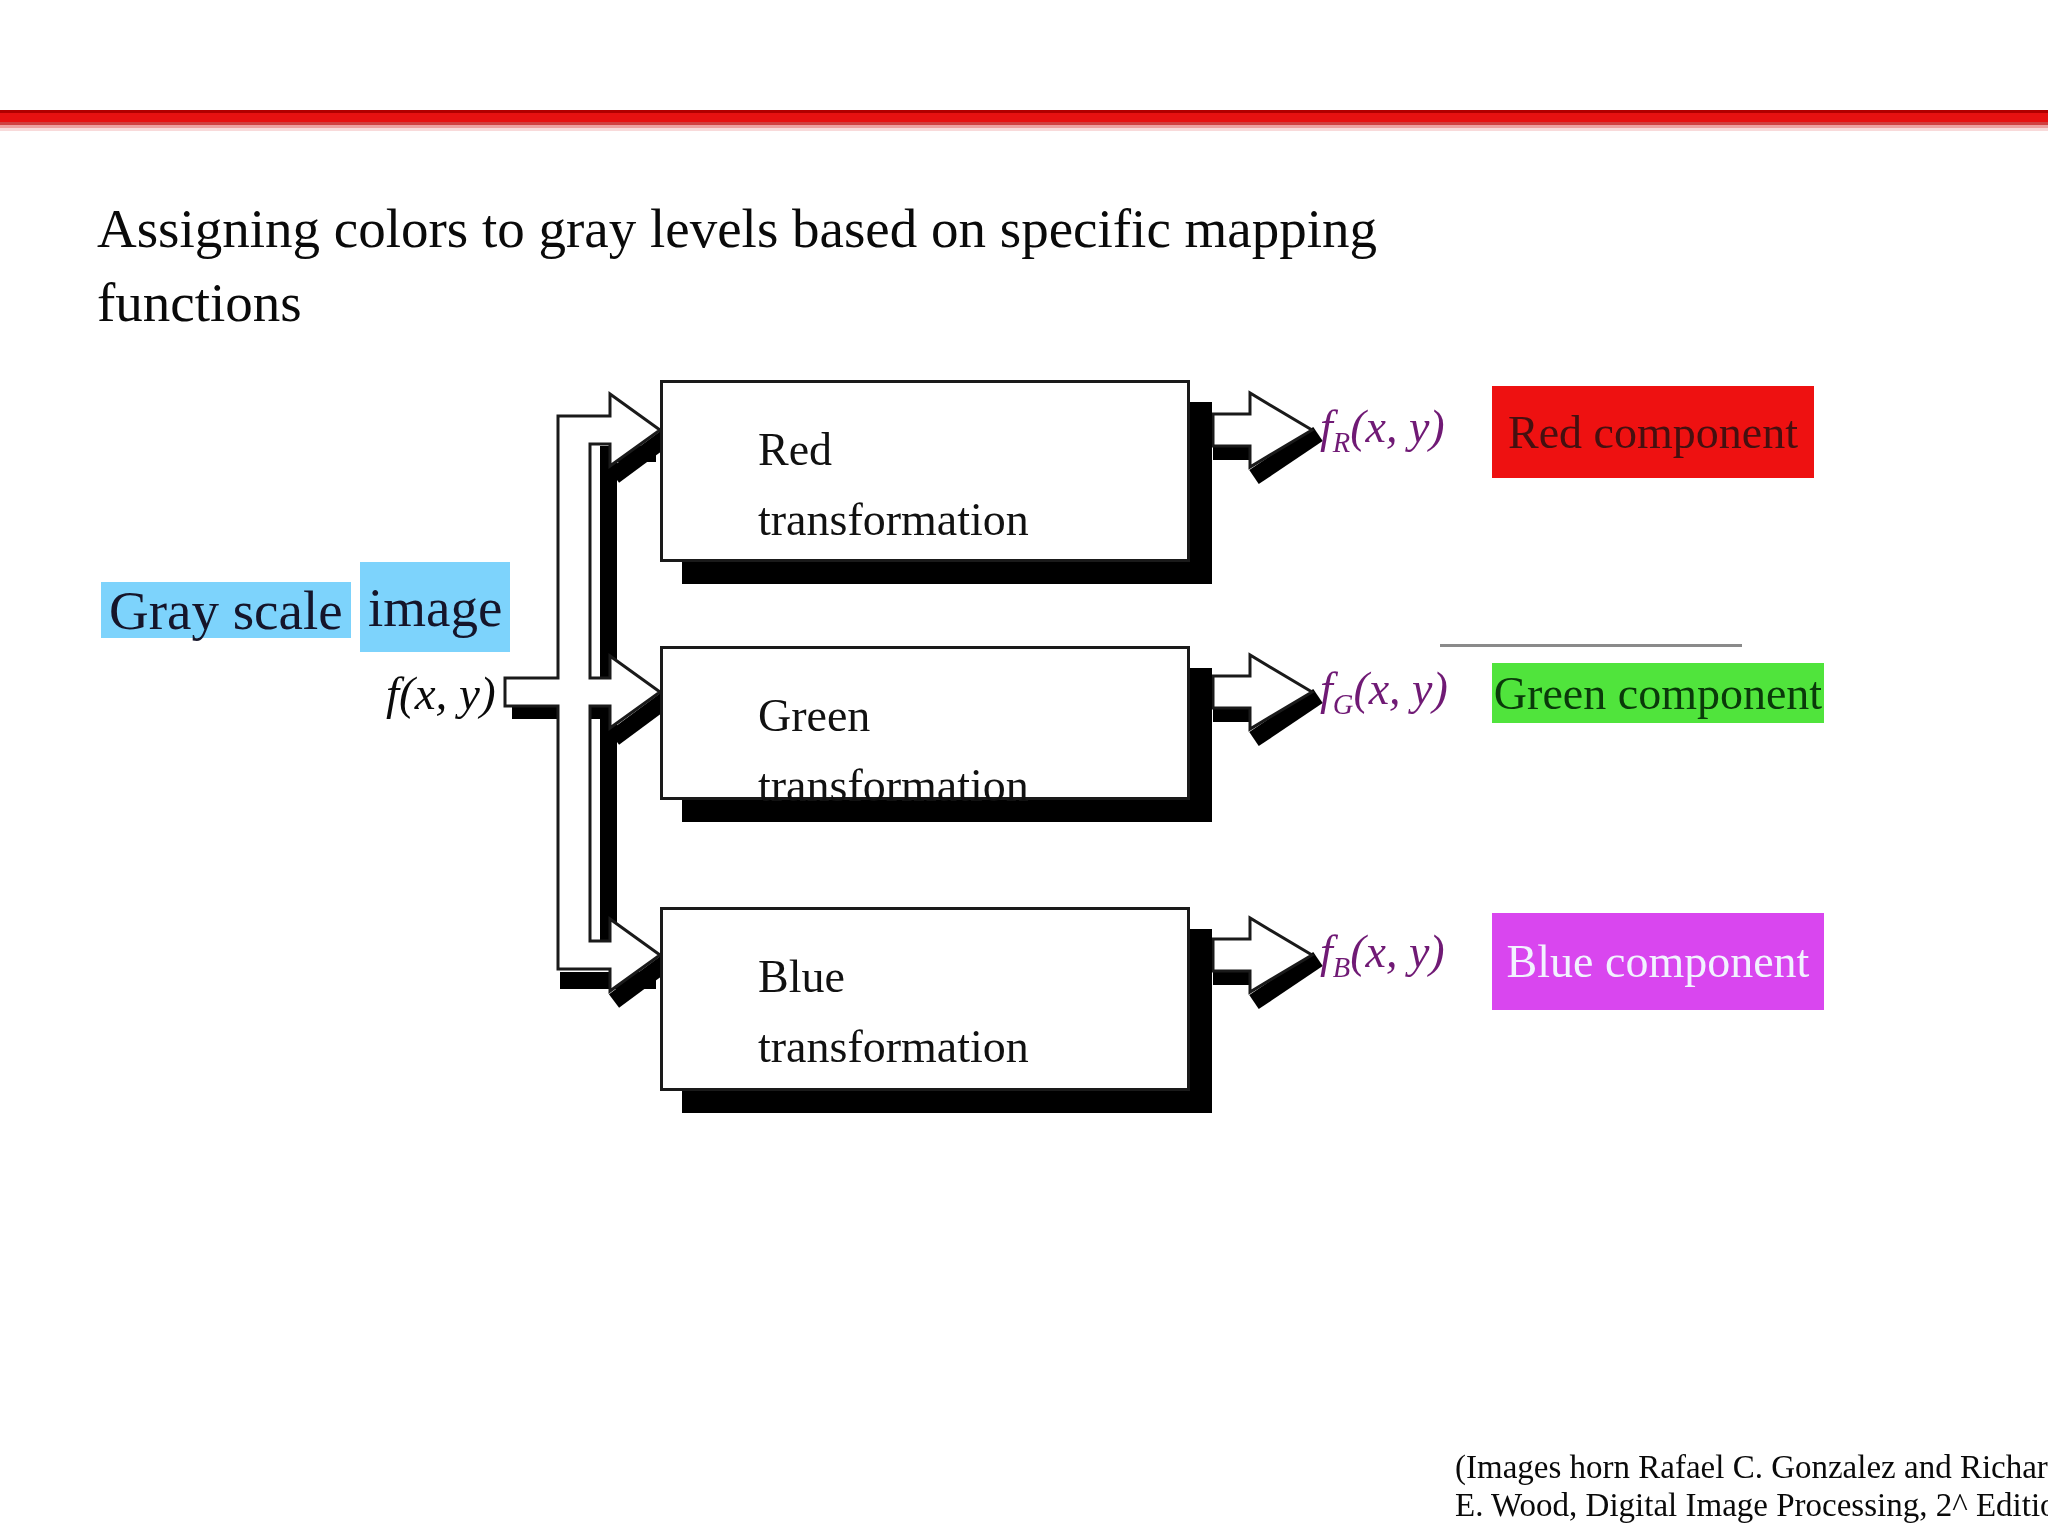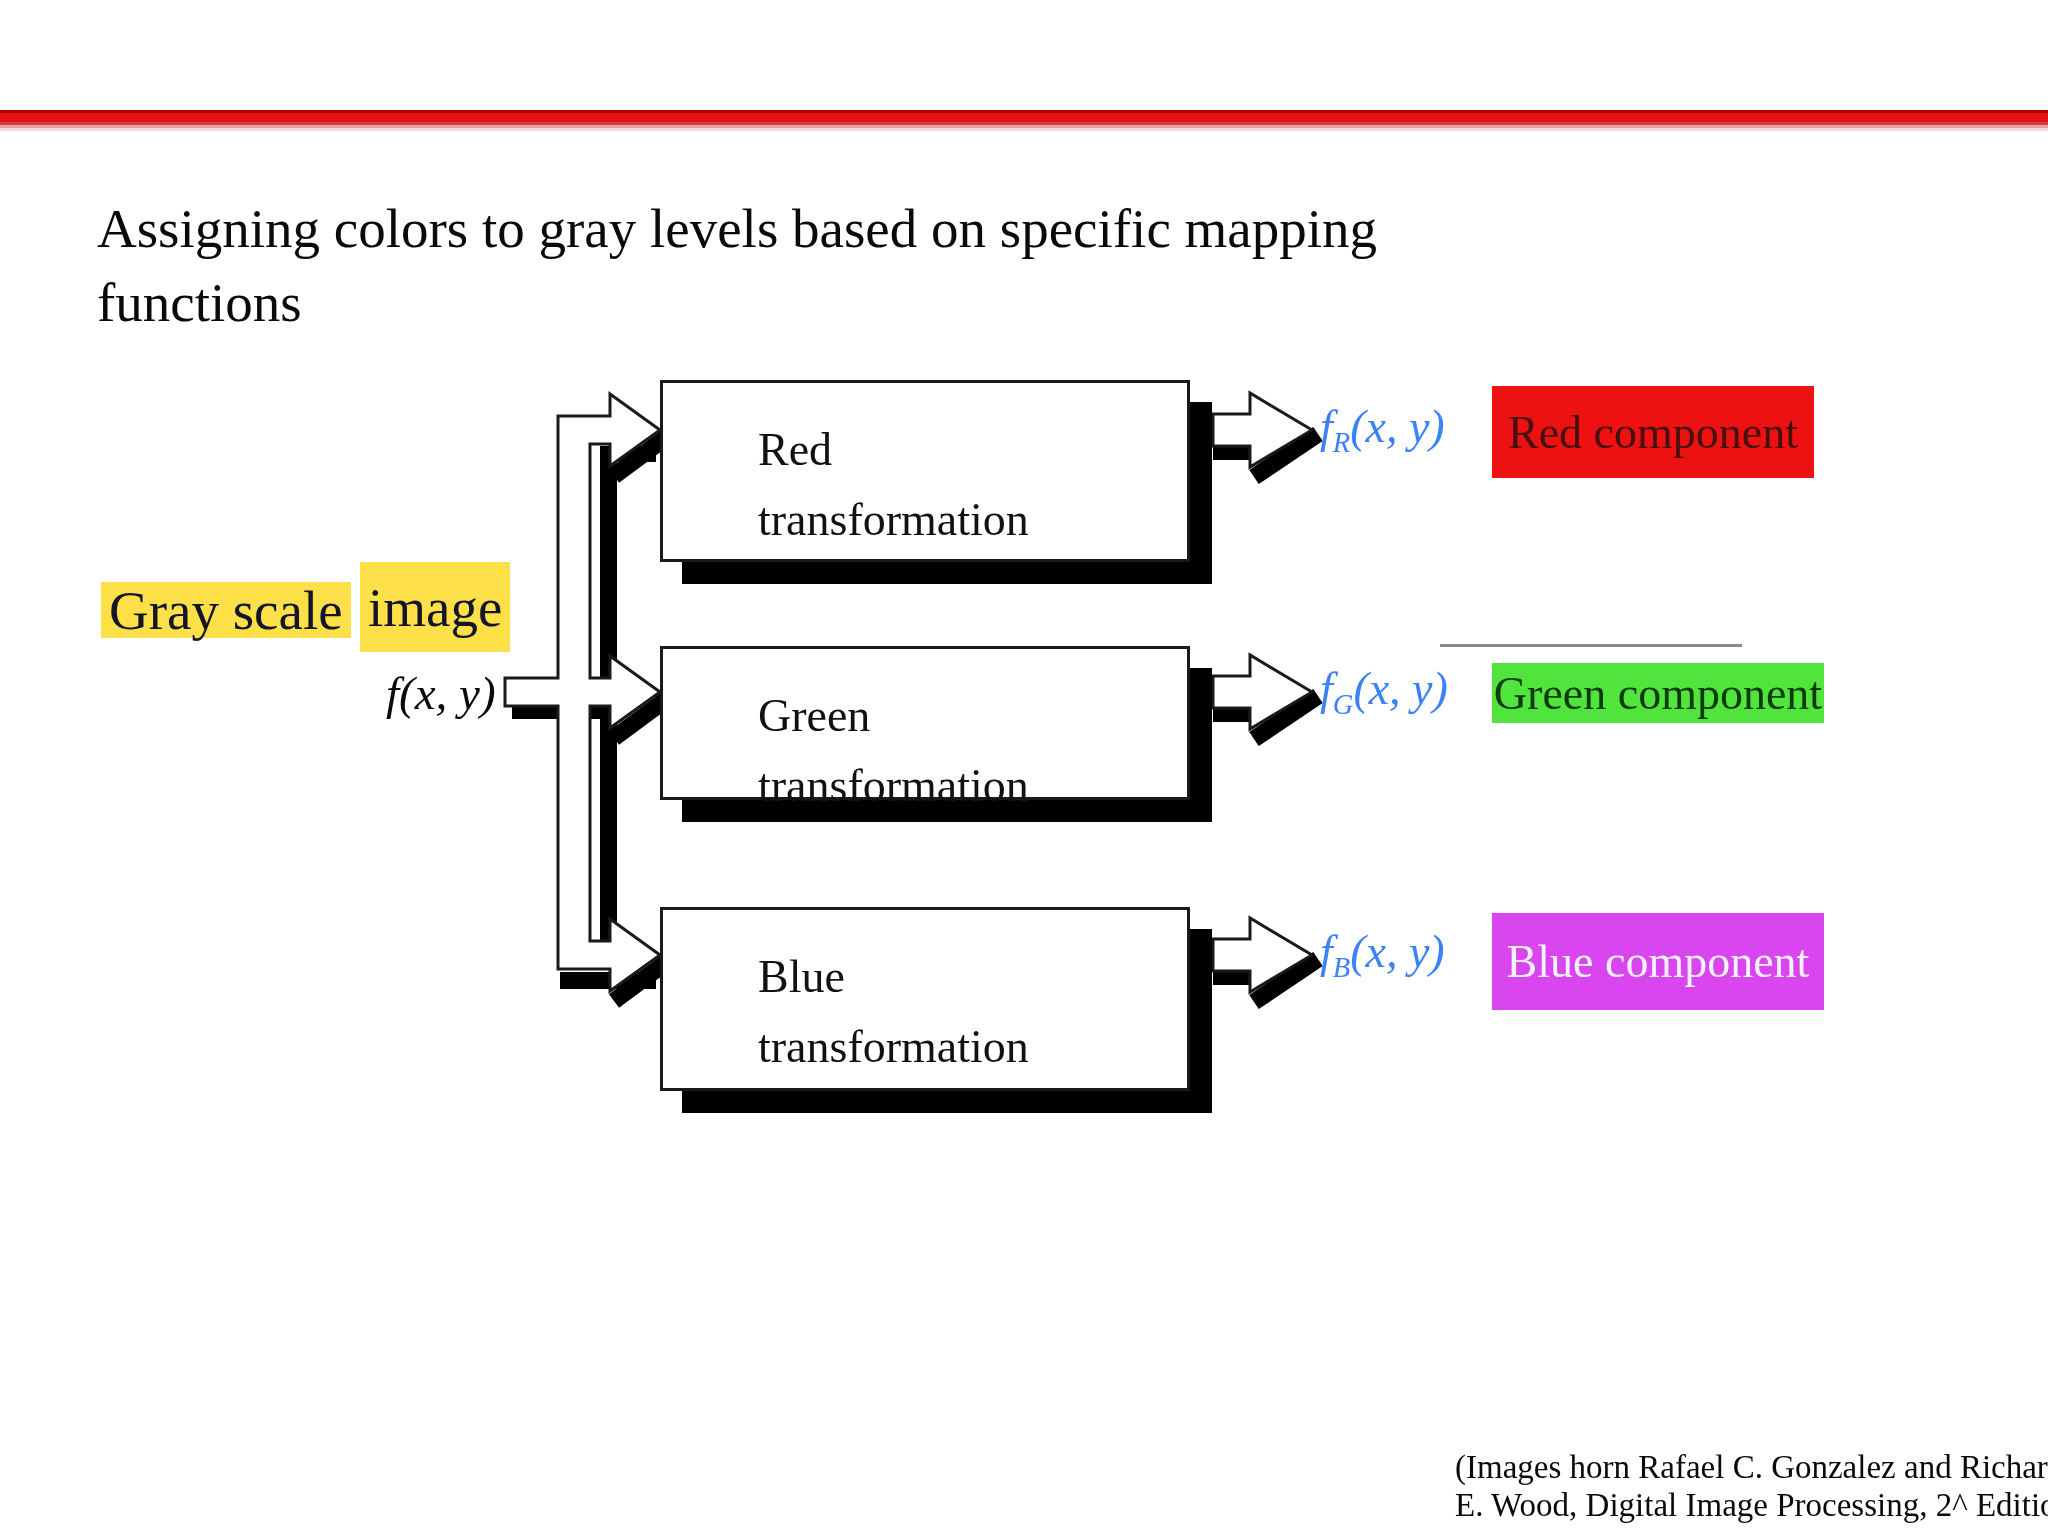--- a/index.html
+++ b/index.html
@@ -11,35 +11,35 @@
   .rule{position:absolute;left:0;top:110px;width:2048px;height:21px;
         background:linear-gradient(to bottom,
           #b00000 0px 3px,
           #e61111 3px 12px,
           #d04040 12px 15px,
           #eda0a0 15px 18px,
           #f8dada 18px 21px);}
 
   .subtitle{position:absolute;left:97px;top:192px;font-size:55px;line-height:74px;color:#0a0a0a;}
 
-  .hl{position:absolute;display:flex;align-items:center;background:#fde047;
+  .hl{position:absolute;display:flex;align-items:center;background:#7dd3fc;
       font-size:55px;color:#15152a;padding:0 8px;box-sizing:border-box;}
   .hl1{left:101px;top:582px;height:56px;}
   .hl2{left:360px;top:562px;height:90px;}
 
   .fxy{position:absolute;left:386px;top:666px;font-size:47px;font-style:italic;white-space:nowrap;}
 
   .tbox{position:absolute;left:660px;width:530px;background:#ffffff;
         border:3px solid #1a1a1a;box-shadow:22px 22px 0 #000000;box-sizing:border-box;
         padding:32px 0 0 95px;font-size:46px;line-height:70px;color:#111111;margin-top:44px;}
   .tbox-red{top:336px;height:182px;}
   .tbox-green{top:602px;height:154px;}
   .tbox-blue{top:863px;height:184px;}
 
-  .fout{position:absolute;left:1320px;font-size:46px;font-style:italic;white-space:nowrap;color:#3b82f6;}
+  .fout{position:absolute;left:1320px;font-size:46px;font-style:italic;white-space:nowrap;color:#701a75;}
   .fout sub{font-size:0.62em;font-style:italic;}
   .fout-red{top:400px;}
   .fout-green{top:662px;}
   .fout-blue{top:925px;}
 
   .comp{position:absolute;left:1492px;display:flex;align-items:center;justify-content:center;
         font-size:46px;white-space:nowrap;}
   .comp-red{top:386px;width:322px;height:92px;background:#ee1111;color:#451010;}
   .comp-green{top:663px;width:332px;height:60px;background:#50e43c;color:#0a3a0a;}
   .comp-blue{top:913px;width:332px;height:97px;background:#d946ef;color:#f2f2ff;}

